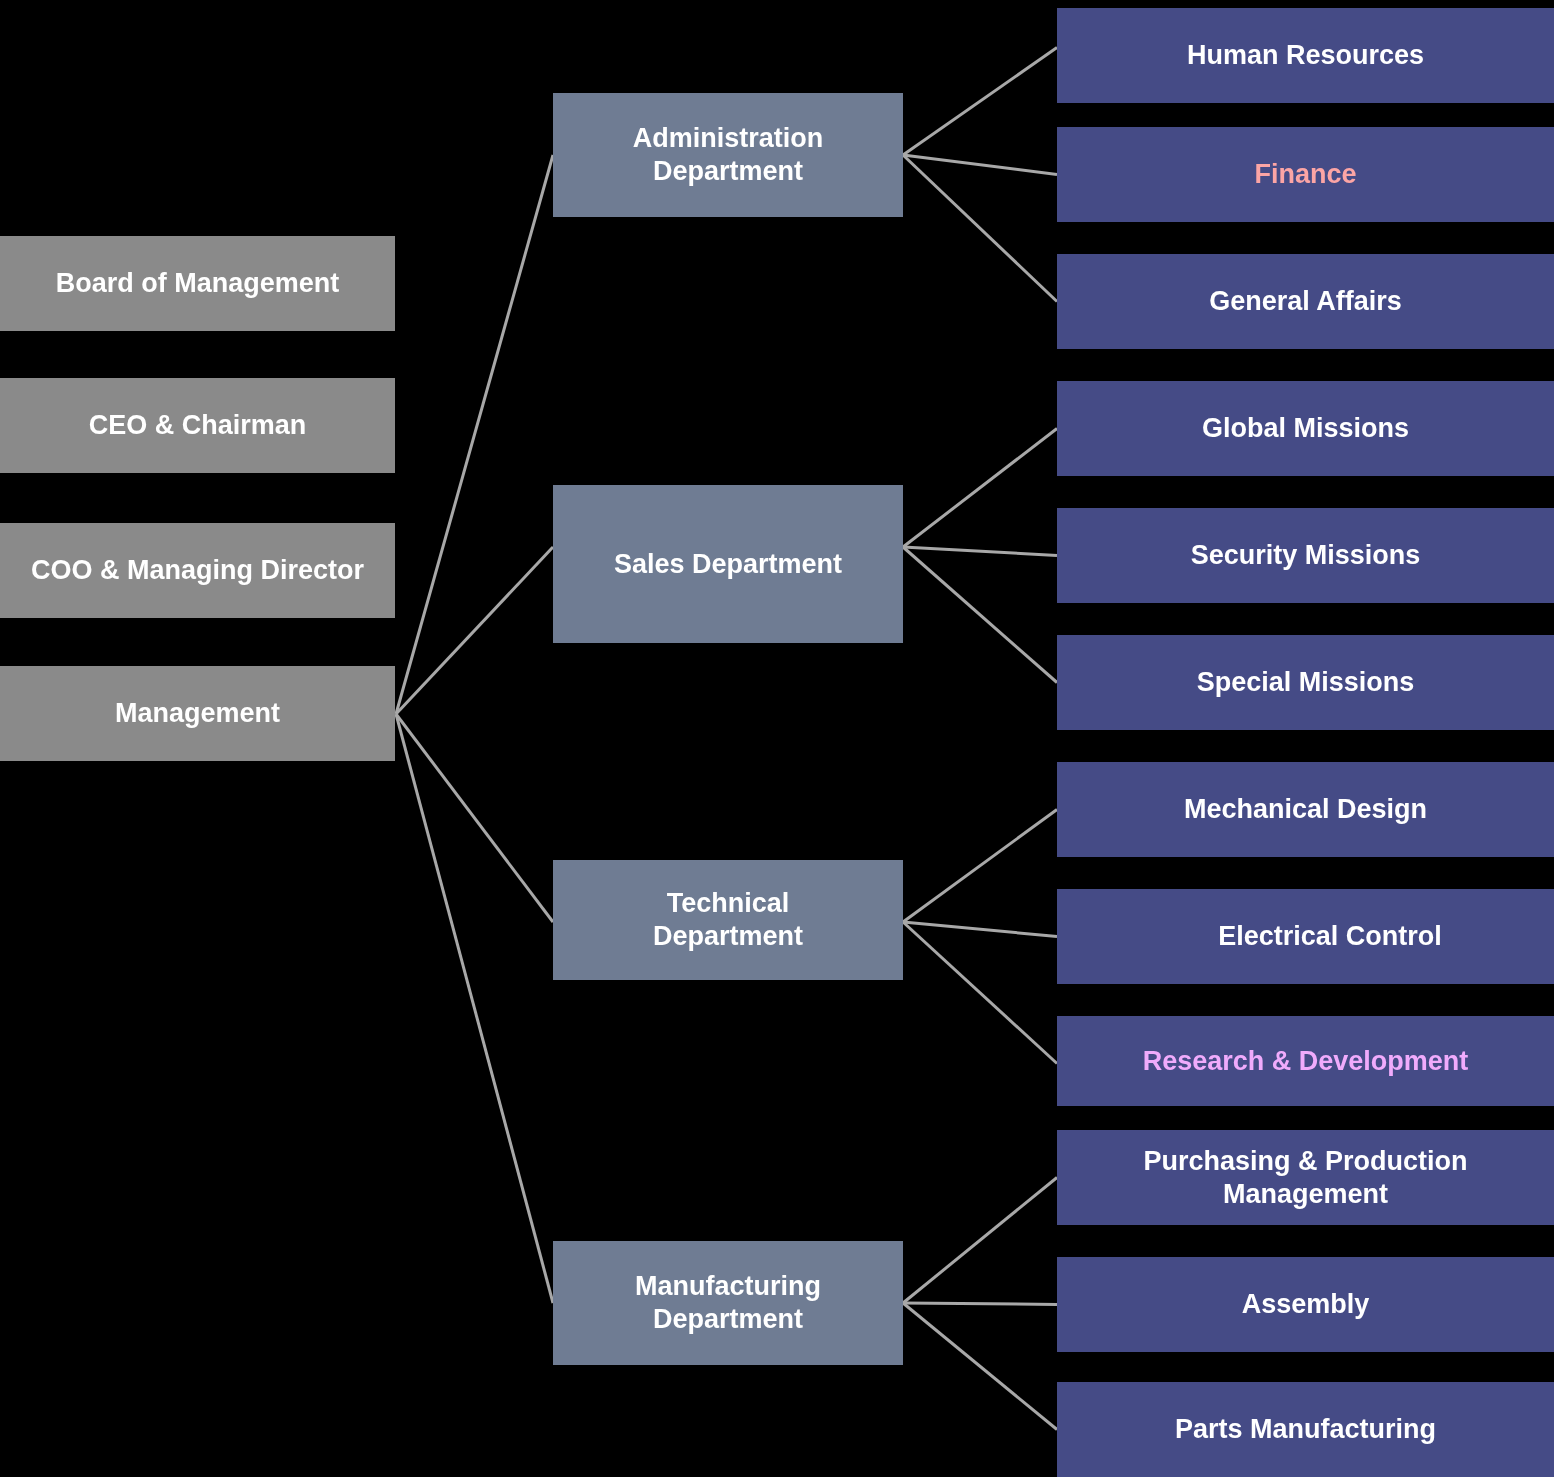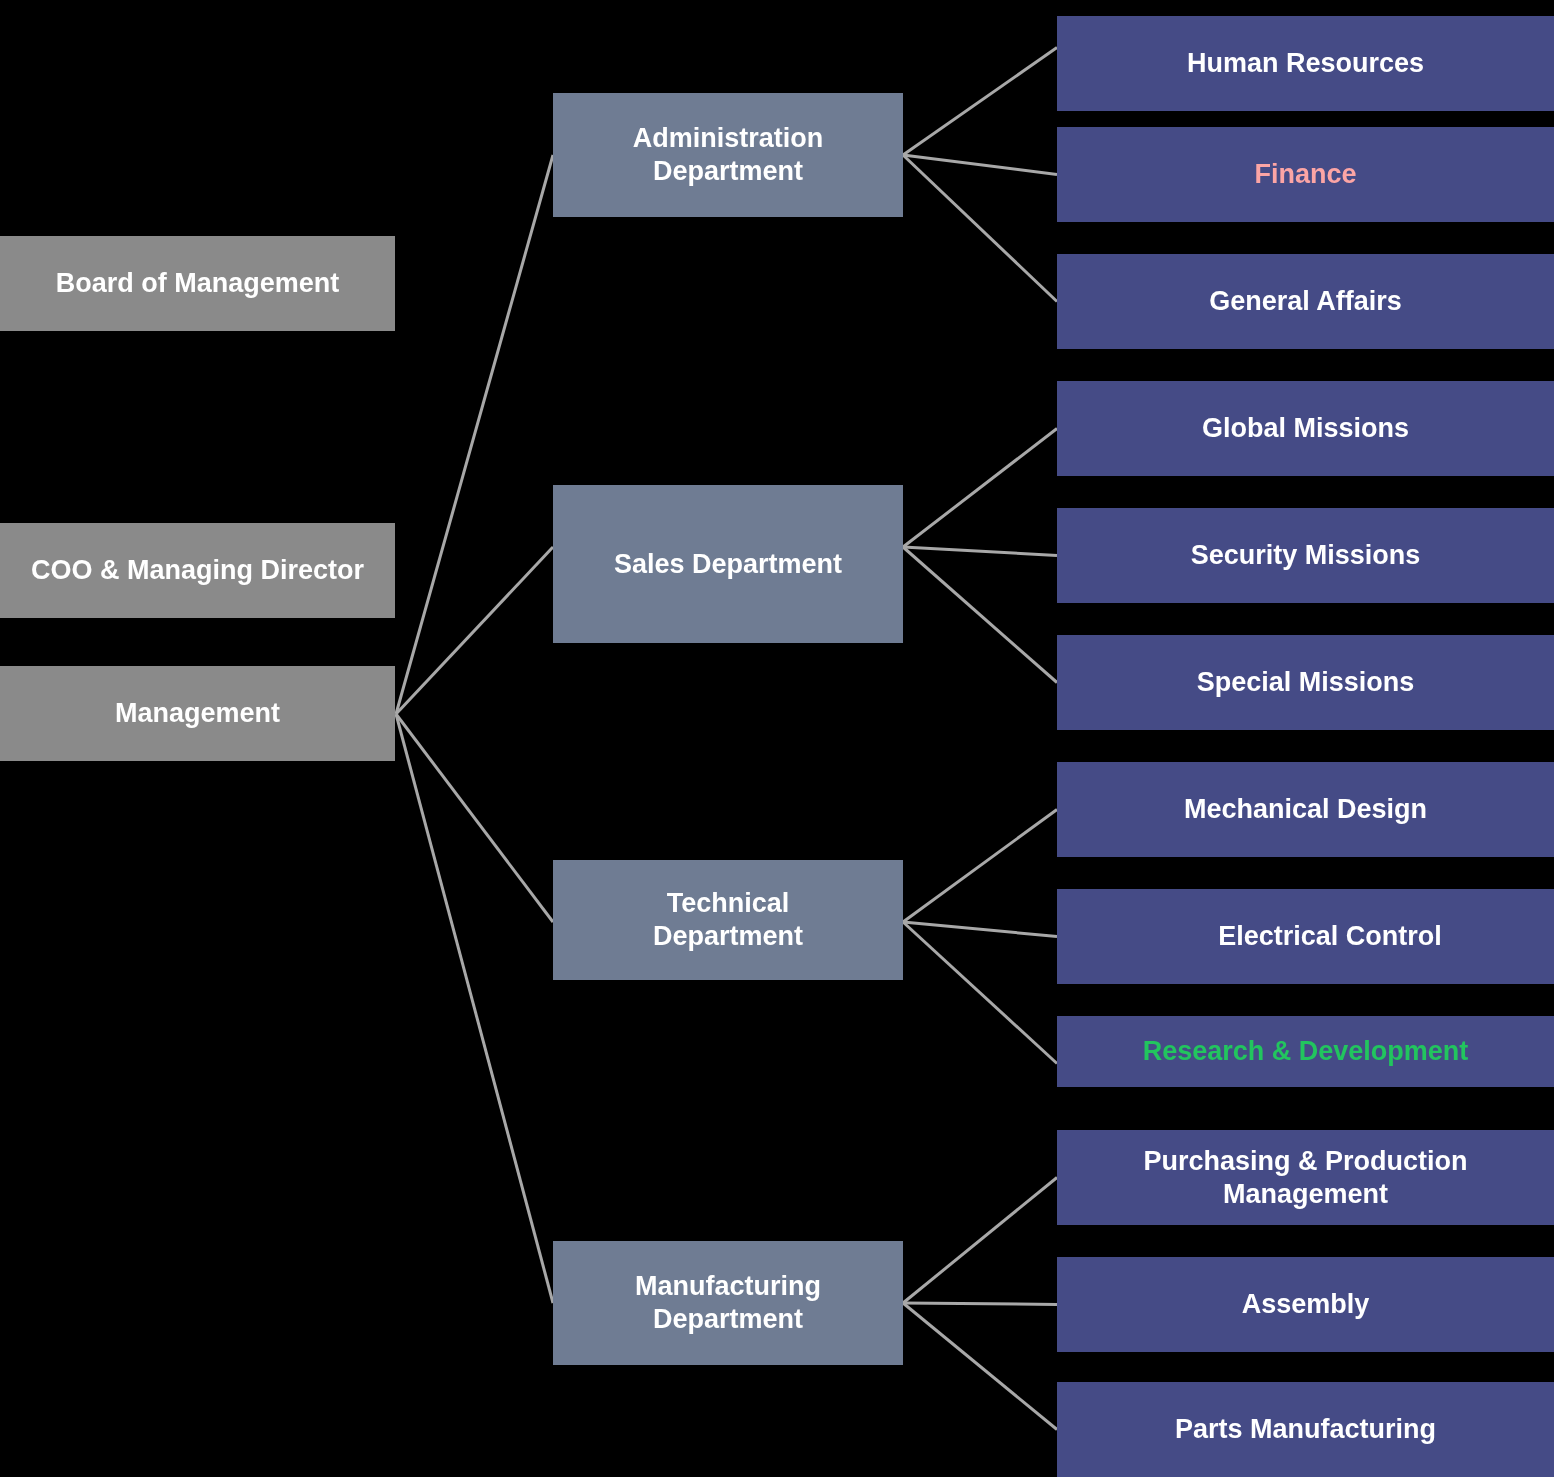--- a/index.html
+++ b/index.html
@@ -68,20 +68,23 @@
       <line x1="903" y1="922" x2="1057" y2="809.5" stroke="#a8a8a8" stroke-width="3"></line>
       <line x1="903" y1="922" x2="1057" y2="936.5" stroke="#a8a8a8" stroke-width="3"></line>
       <line x1="903" y1="922" x2="1057" y2="1063.5" stroke="#a8a8a8" stroke-width="3"></line>
       <line x1="903" y1="1303" x2="1057" y2="1177.5" stroke="#a8a8a8" stroke-width="3"></line>
       <line x1="903" y1="1303" x2="1057" y2="1304.5" stroke="#a8a8a8" stroke-width="3"></line>
       <line x1="903" y1="1303" x2="1057" y2="1429.5" stroke="#a8a8a8" stroke-width="3"></line>
     </svg>
 <div class="node level-exec" style="left: 0px; top: 236px; width: 395px; height: 95px; background: rgb(138, 138, 138); color: rgb(255, 255, 255);">
       <span>Board of Management</span>
     </div>
+    <div class="node level-exec" style="left: 0px; top: 378px; width: 395px; height: 95px; background: rgb(138, 138, 138); color: rgb(255, 255, 255);">
+      <span>CEO &amp; Chairman</span>
+    </div>
     <div class="node level-exec" style="left: 0px; top: 523px; width: 395px; height: 95px; background: rgb(138, 138, 138); color: rgb(255, 255, 255);">
       <span>COO &amp; Managing Director</span>
     </div>
     <div class="node level-exec" style="left: 0px; top: 666px; width: 395px; height: 95px; background: rgb(138, 138, 138); color: rgb(255, 255, 255);">
       <span>Management</span>
     </div>
     <div class="node level-dept" style="left: 553px; top: 93px; width: 350px; height: 124px; background: rgb(111, 124, 147); color: rgb(255, 255, 255);">
       <span>
         <div>Administration</div>
         <div>Department</div>
@@ -95,21 +98,21 @@
         <div>Technical</div>
         <div>Department</div>
       </span>
     </div>
     <div class="node level-dept" style="left: 553px; top: 1241px; width: 350px; height: 124px; background: rgb(111, 124, 147); color: rgb(255, 255, 255);">
       <span>
         <div>Manufacturing</div>
         <div>Department</div>
       </span>
     </div>
-    <div class="node level-sub" style="left: 1057px; top: 16px; width: 497px; height: 95px; background: rgb(69, 75, 134); color: rgb(255, 255, 255);">
+    <div class="node level-sub" style="left: 1057px; top: 8px; width: 497px; height: 95px; background: rgb(69, 75, 134); color: rgb(255, 255, 255);">
       <span>Human Resources</span>
     </div>
     <div class="node level-sub" style="left: 1057px; top: 127px; width: 497px; height: 95px; background: rgb(69, 75, 134); color: #fca5a5;">
       <span>Finance</span>
     </div>
     <div class="node level-sub" style="left: 1057px; top: 254px; width: 497px; height: 95px; background: rgb(69, 75, 134); color: rgb(255, 255, 255);">
       <span>General Affairs</span>
     </div>
     <div class="node level-sub" style="left: 1057px; top: 381px; width: 497px; height: 95px; background: rgb(69, 75, 134); color: rgb(255, 255, 255);">
       <span>Global Missions</span>
@@ -119,21 +122,21 @@
     </div>
     <div class="node level-sub" style="left: 1057px; top: 635px; width: 497px; height: 95px; background: rgb(69, 75, 134); color: rgb(255, 255, 255);">
       <span>Special Missions</span>
     </div>
     <div class="node level-sub" style="left: 1057px; top: 762px; width: 497px; height: 95px; background: rgb(69, 75, 134); color: rgb(255, 255, 255); text-align: center;">
       <span>Mechanical Design</span>
     </div>
     <div class="node level-sub" style="left: 1057px; top: 889px; width: 546px; height: 95px; background: rgb(69, 75, 134); color: rgb(255, 255, 255);">
       <span>Electrical Control</span>
     </div>
-    <div class="node level-sub" style="left: 1057px; top: 1016px; width: 497px; height: 71px; background: rgb(69, 75, 134); color: #22c55e;">
+    <div class="node level-sub" style="left: 1057px; top: 1016px; width: 497px; height: 90px; background: rgb(69, 75, 134); color: #f0abfc;">
       <span>Research &amp; Development</span>
     </div>
     <div class="node level-sub" style="left: 1057px; top: 1130px; width: 497px; height: 95px; background: rgb(69, 75, 134); color: rgb(255, 255, 255);">
       <span>
         <div>Purchasing &amp; Production</div>
         <div>Management</div>
       </span>
     </div>
     <div class="node level-sub" style="left: 1057px; top: 1257px; width: 497px; height: 95px; background: rgb(69, 75, 134); color: rgb(255, 255, 255);">
       <span>Assembly</span>

